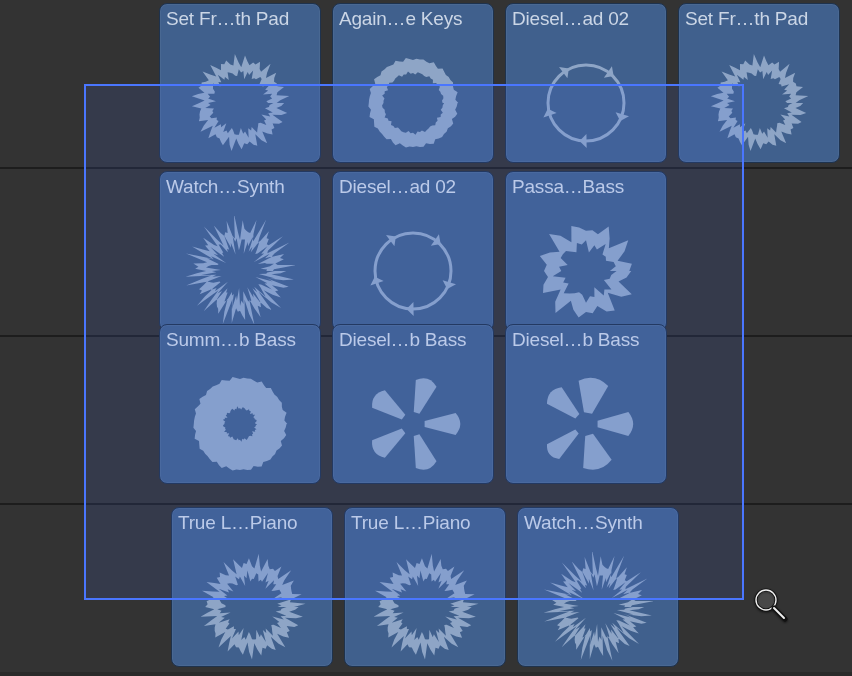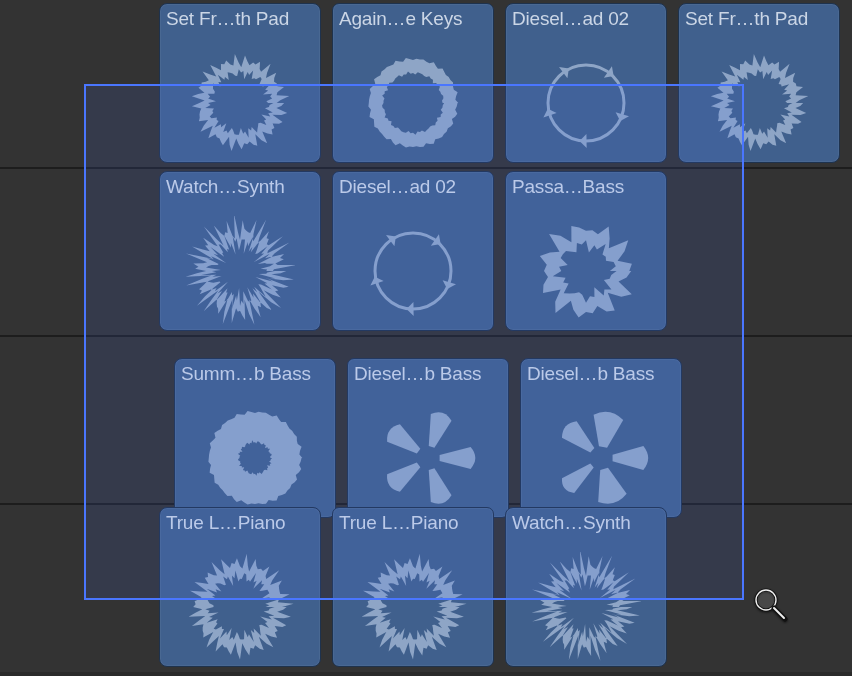--- a/index.html
+++ b/index.html
@@ -72,28 +72,28 @@
     bottom: 0;
     display: flex;
     align-items: center;
     justify-content: center;
   }
   .cell .wave svg {
     width: 110px;
     height: 110px;
   }   
   .c1 { left: 159px; }
-  .c2 { left: 332px; border-radius: 7px; }
+  .c2 { left: 332px; }
   .c3 { left: 505px; }
   .c4 { left: 678px; }
 
   .r0y { top: 3px; }
   .r1y { top: 171px; }
-  .r2y { top: 358px; margin-left: 15px; }
-  .r3y { top: 507px; }
+  .r2y { top: 324px; }
+  .r3y { top: 507px; margin-left: 12px; }
 
   .selection-box {
     position: absolute;
     border: 2px solid #4a76ff;
     background: rgba(74,118,255,0.12);
     pointer-events: none;
   }
 
   .magnifier {
     position: absolute;

